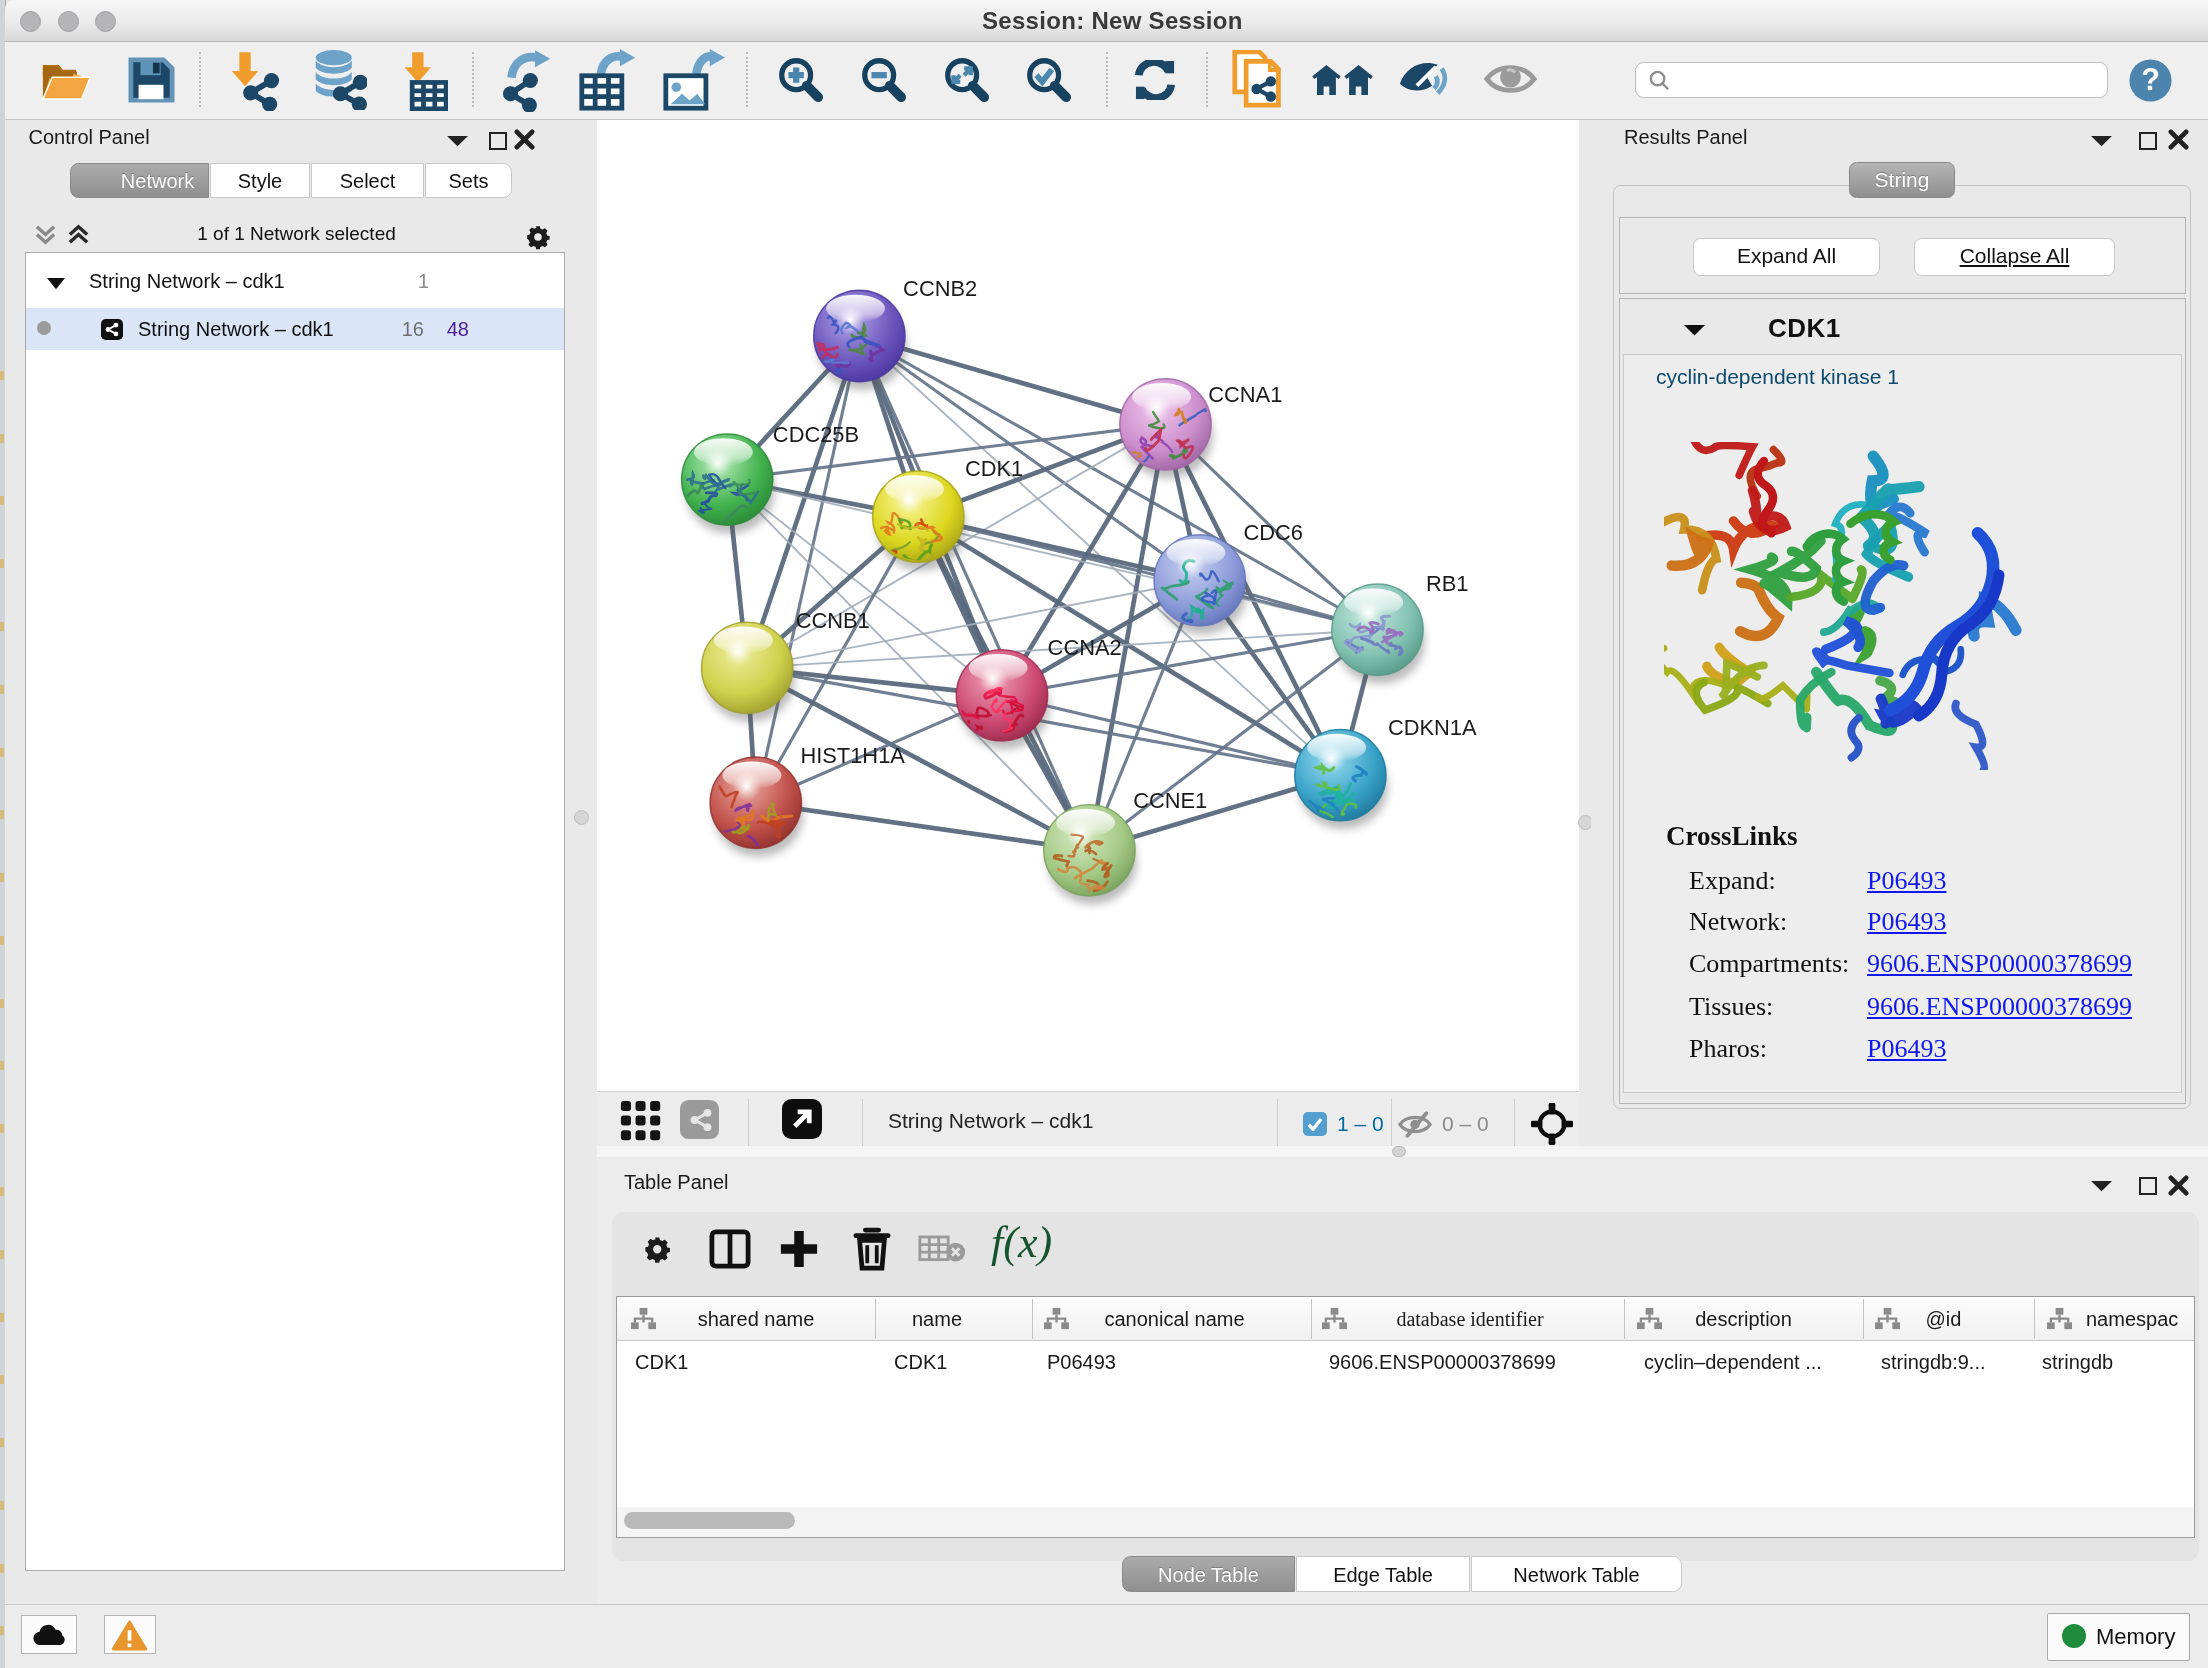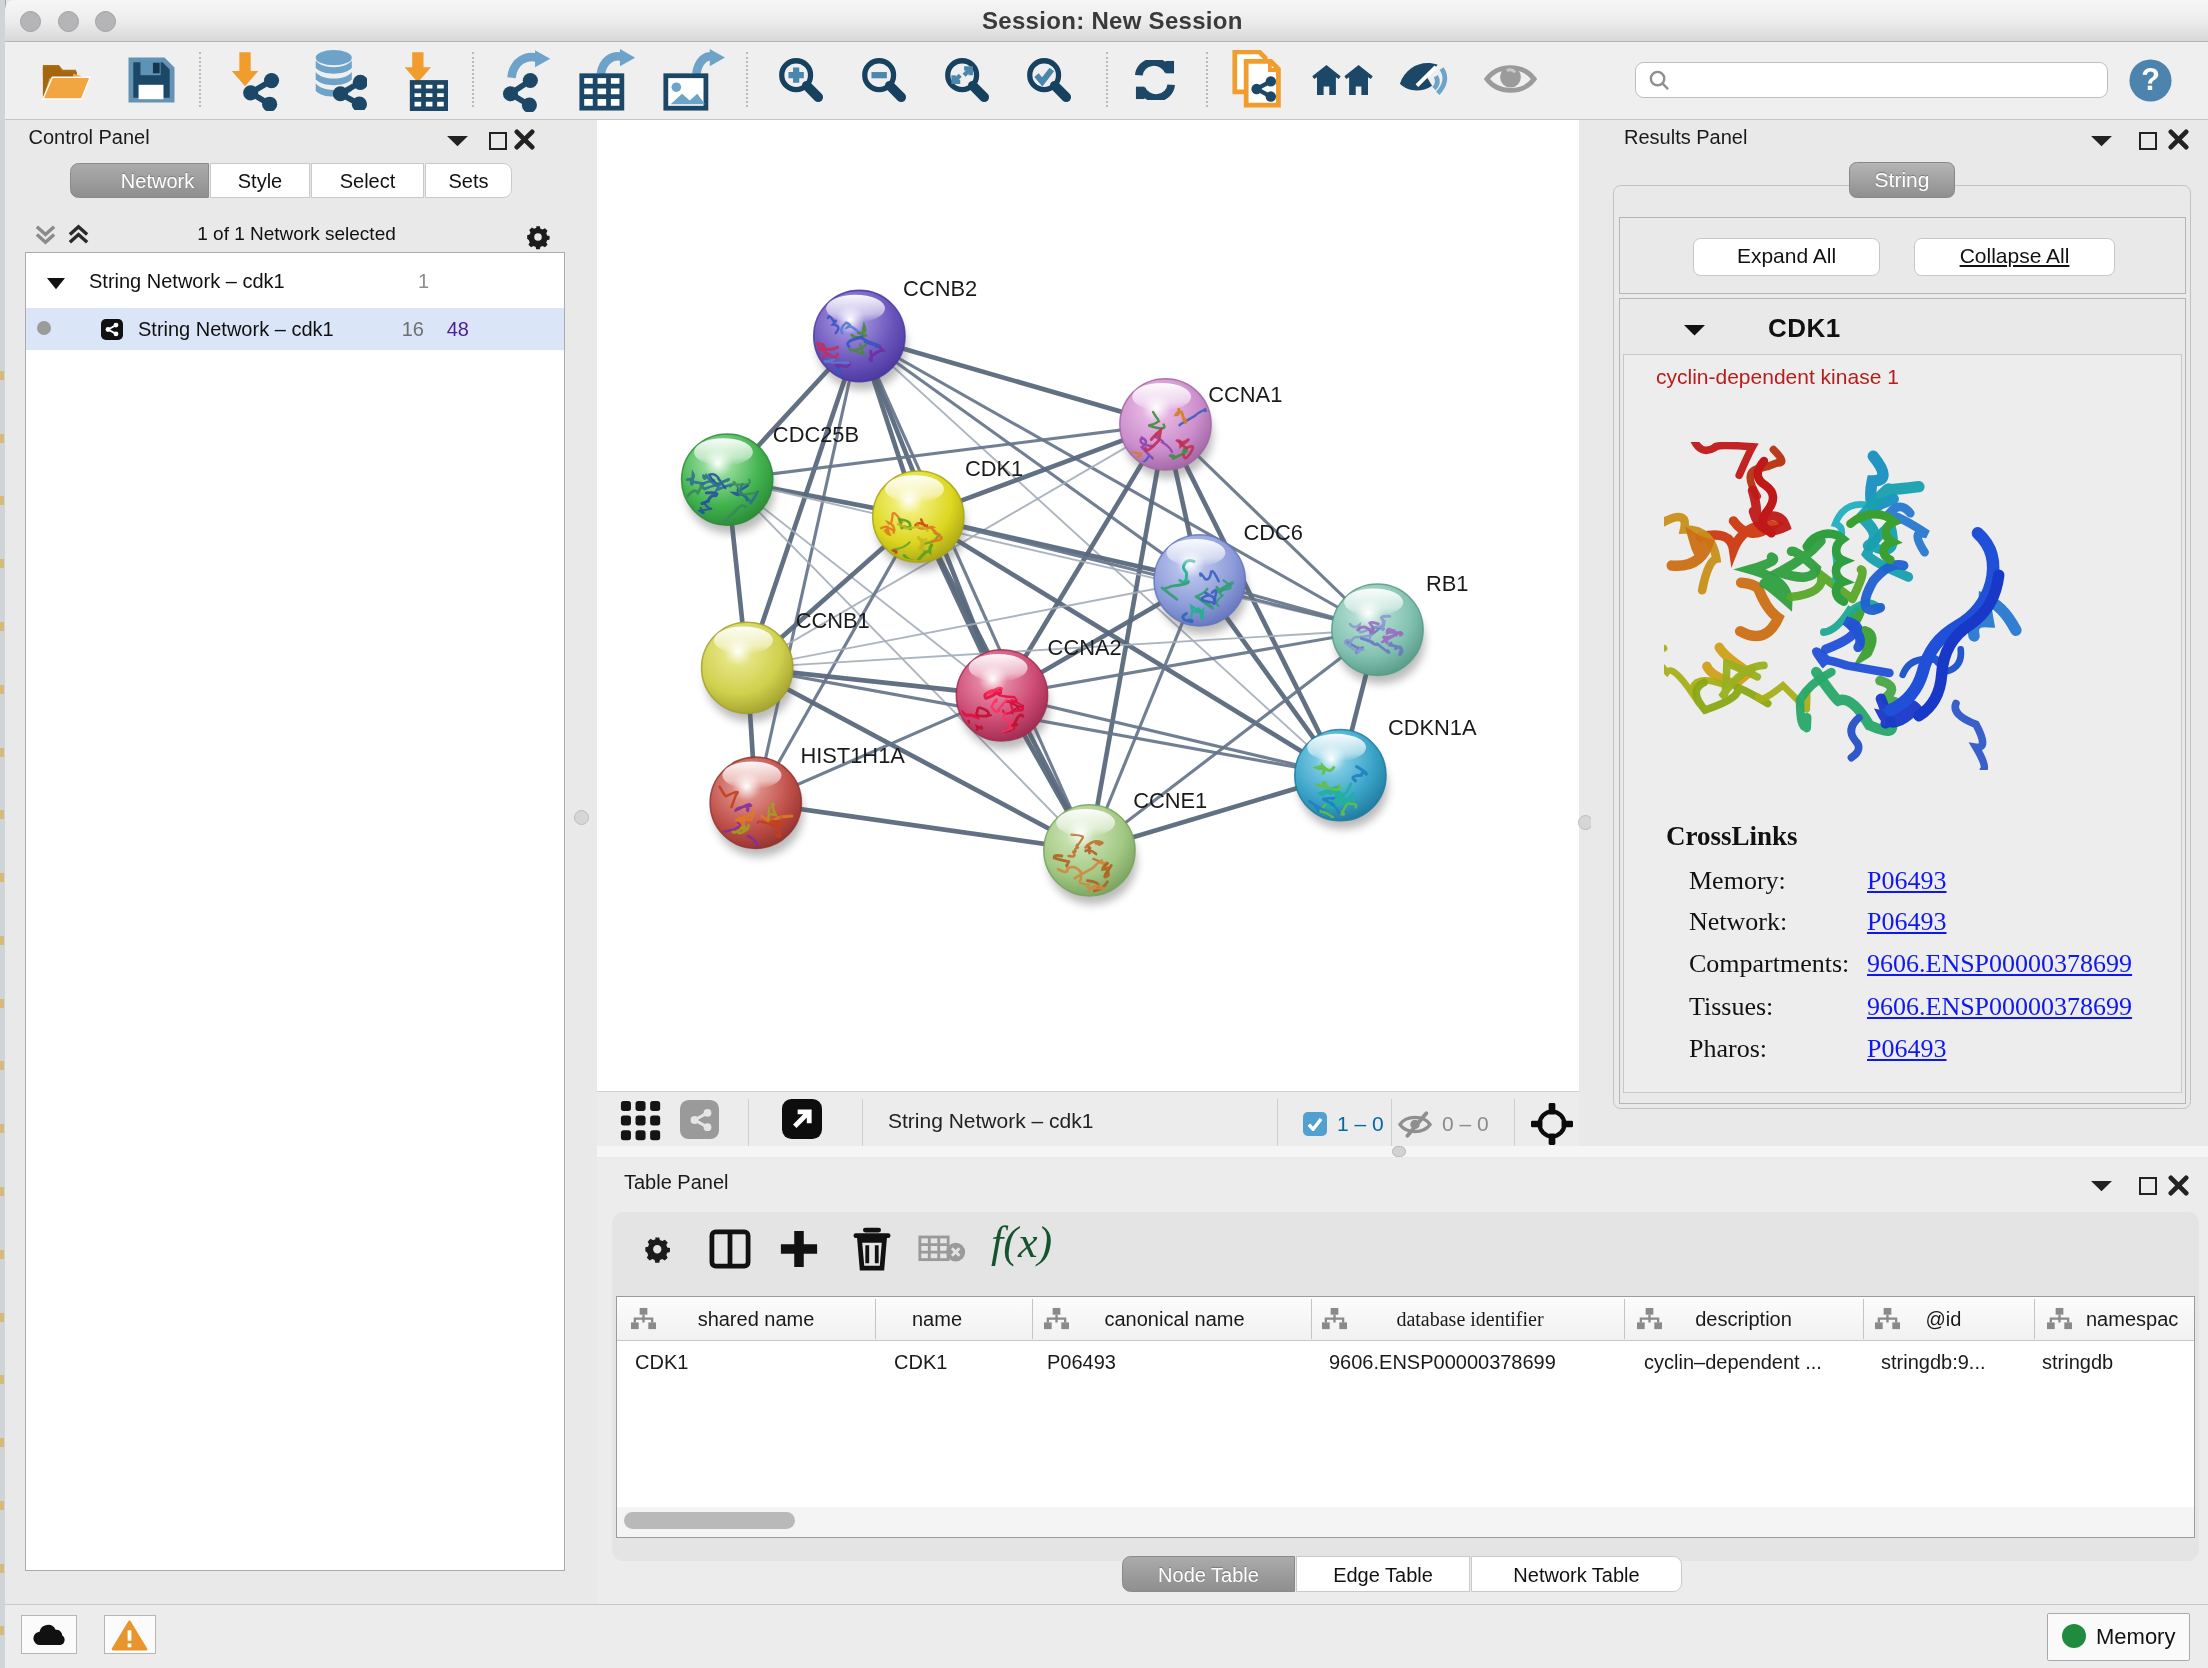--- a/index.html
+++ b/index.html
@@ -625,21 +625,21 @@
 <div class="abs" style="left:1849px;top:162px;width:106px;height:36px;background:linear-gradient(#b5b5b5,#8f8f8f);border:1px solid #878787;border-radius:7.6px;box-sizing:border-box;text-align:center;line-height:34px;font-size:21px;color:#fff;text-shadow:0 -1px 1px rgba(0,0,0,.3);">String</div>
 <div class="abs" style="left:1619px;top:217px;width:567px;height:77px;background:#e9e9e9;border:1px solid #b5b5b5;box-sizing:border-box;"></div>
 <div class="wbtn" style="left:1693px;top:238px;width:185px;height:36px;line-height:34px;">Expand All</div>
 <div class="wbtn" style="left:1914px;top:238px;width:199px;height:36px;line-height:34px;text-decoration:underline;">Collapse All</div>
 <div class="abs" style="left:1619px;top:298px;width:567px;height:806px;background:#e9e9e9;border:1px solid #b5b5b5;box-sizing:border-box;"></div>
 <svg class="abs" style="left:1683px;top:324px;" width="23" height="12.4" viewBox="0 0 24 13">
     <path d="M1 1 h22 l-11 11 z" fill="#111"></path>
   </svg>
 <div class="abs" style="left:1768px;top:313px;font-size:26px;font-weight:700;color:#111;letter-spacing:0.5px;">CDK1</div>
 <div class="abs" style="left:1623px;top:354px;width:559px;height:739px;background:#ededed;border:1px solid #c9c9c9;box-sizing:border-box;"></div>
-<div class="abs" style="left:1656px;top:365px;font-size:21px;color:#b91c1c;">cyclin-dependent kinase 1</div>
+<div class="abs" style="left:1656px;top:365px;font-size:21px;color:#0c4a6e;">cyclin-dependent kinase 1</div>
 <svg class="abs" id="protsvg" style="left:1664px;top:442px;" width="371" height="328" viewBox="0 0 390 345">
     <path d="M79 35 Q88 14 93 5 Q53 2 53 6 Q38 15 30 -5" fill="none" stroke="#c01818" stroke-width="8" stroke-linecap="round" stroke-opacity="0.95"></path>
     <path d="M73 83 Q89 106 114 88 Q84 85 73 113 Q70 92 38 100" fill="none" stroke="#cc3a10" stroke-width="10" stroke-linecap="round" stroke-opacity="0.95"></path>
     <path d="M98 57 Q81 29 103 27 Q103 28 119 22 Q130 23 115 8" fill="none" stroke="#b83010" stroke-width="8" stroke-linecap="round" stroke-opacity="0.95"></path>
     <path d="M94 73 Q102 102 128 89 Q122 70 94 83 Q101 78 93 51" fill="none" stroke="#c01818" stroke-width="10" stroke-linecap="round" stroke-opacity="0.95"></path>
     <path d="M81 148 Q94 149 99 154 Q108 177 120 185 Q107 214 80 199" fill="none" stroke="#cc7014" stroke-width="11" stroke-linecap="round" stroke-opacity="0.95"></path>
     <path d="M40 156 Q46 125 55 123 Q50 91 21 92 Q26 70 -2 85" fill="none" stroke="#c8901a" stroke-width="9" stroke-linecap="round" stroke-opacity="0.95"></path>
     <path d="M58 216 Q63 225 87 241 Q101 233 74 255 Q48 245 45 236" fill="none" stroke="#d0a018" stroke-width="10" stroke-linecap="round" stroke-opacity="0.95"></path>
     <path d="M38 110 Q38 126 31 101 Q45 110 48 102 Q40 133 8 130" fill="none" stroke="#cc7014" stroke-width="11" stroke-linecap="round" stroke-opacity="0.95"></path>
     <path d="M65 256 Q28 242 30 265 Q9 234 3 242 Q-16 223 0 217" fill="none" stroke="#a8b018" stroke-width="7" stroke-linecap="round" stroke-opacity="0.95"></path>
@@ -667,21 +667,21 @@
     <path d="M307 275 Q302 287 328 297 Q342 323 328 321 Q340 341 336 345" fill="none" stroke="#2f58c8" stroke-width="8" stroke-linecap="round" stroke-opacity="0.95"></path>
     <path d="M204 216 Q212 205 191 188 Q205 192 203 197 Q197 208 170 218" fill="none" stroke="#2050d8" stroke-width="10" stroke-linecap="round" stroke-opacity="0.95"></path>
     <path d="M105 20 q-14 16 2 26 q14 10 2 26 q-12 14 4 24" fill="none" stroke="#c01818" stroke-width="9" stroke-linecap="round"></path>
     <path d="M330 96 q22 20 14 52 q-8 30 -36 46 q-28 16 -36 48 q-8 28 -34 40" fill="none" stroke="#2050d8" stroke-width="13" stroke-linecap="round"></path>
     <path d="M352 140 q-4 34 -30 52 q-28 18 -30 52 q-2 30 -24 44" fill="none" stroke="#1838c8" stroke-width="12" stroke-linecap="round"></path>
     <path d="M150 110 c8-14 26-18 38-8 c-10 7 -9 19 1 23 c-12 5 -10 17 0 22 c-12 4 -10 16 0 21" fill="none" stroke="#2f9f3f" stroke-width="9" stroke-linecap="round"></path>
     <path d="M196 86 c14-12 34-14 46-2 c-12 5 -11 16 -2 21 c-12 4 -12 14 -2 19" fill="none" stroke="#3aa030" stroke-width="9" stroke-linecap="round"></path>
     <path d="M205 290 q-14 12 -4 24 q9 9 -4 18" fill="none" stroke="#2f58c8" stroke-width="8" stroke-linecap="round"></path>
   </svg>
 <div class="abs" style="left:1666px;top:821px;font-family:'Liberation Serif',serif;font-size:27px;font-weight:700;color:#111;">CrossLinks</div>
-<div class="abs" style="left:1689px;top:866px;font-family:'Liberation Serif',serif;font-size:26px;color:#111;">Memory:</div>
+<div class="abs" style="left:1689px;top:866px;font-family:'Liberation Serif',serif;font-size:26px;color:#111;">Expand:</div>
 <div class="abs" style="left:1867px;top:866px;font-family:'Liberation Serif',serif;font-size:26px;color:#1018ee;text-decoration:underline;">P06493</div>
 <div class="abs" style="left:1689px;top:907px;font-family:'Liberation Serif',serif;font-size:26px;color:#111;">Network:</div>
 <div class="abs" style="left:1867px;top:907px;font-family:'Liberation Serif',serif;font-size:26px;color:#1018ee;text-decoration:underline;">P06493</div>
 <div class="abs" style="left:1689px;top:949px;font-family:'Liberation Serif',serif;font-size:26px;color:#111;">Compartments:</div>
 <div class="abs" style="left:1867px;top:949px;font-family:'Liberation Serif',serif;font-size:26px;color:#1018ee;text-decoration:underline;">9606.ENSP00000378699</div>
 <div class="abs" style="left:1689px;top:992px;font-family:'Liberation Serif',serif;font-size:26px;color:#111;">Tissues:</div>
 <div class="abs" style="left:1867px;top:992px;font-family:'Liberation Serif',serif;font-size:26px;color:#1018ee;text-decoration:underline;">9606.ENSP00000378699</div>
 <div class="abs" style="left:1689px;top:1034px;font-family:'Liberation Serif',serif;font-size:26px;color:#111;">Pharos:</div>
 <div class="abs" style="left:1867px;top:1034px;font-family:'Liberation Serif',serif;font-size:26px;color:#1018ee;text-decoration:underline;">P06493</div>
 <div id="tpanel"></div>

